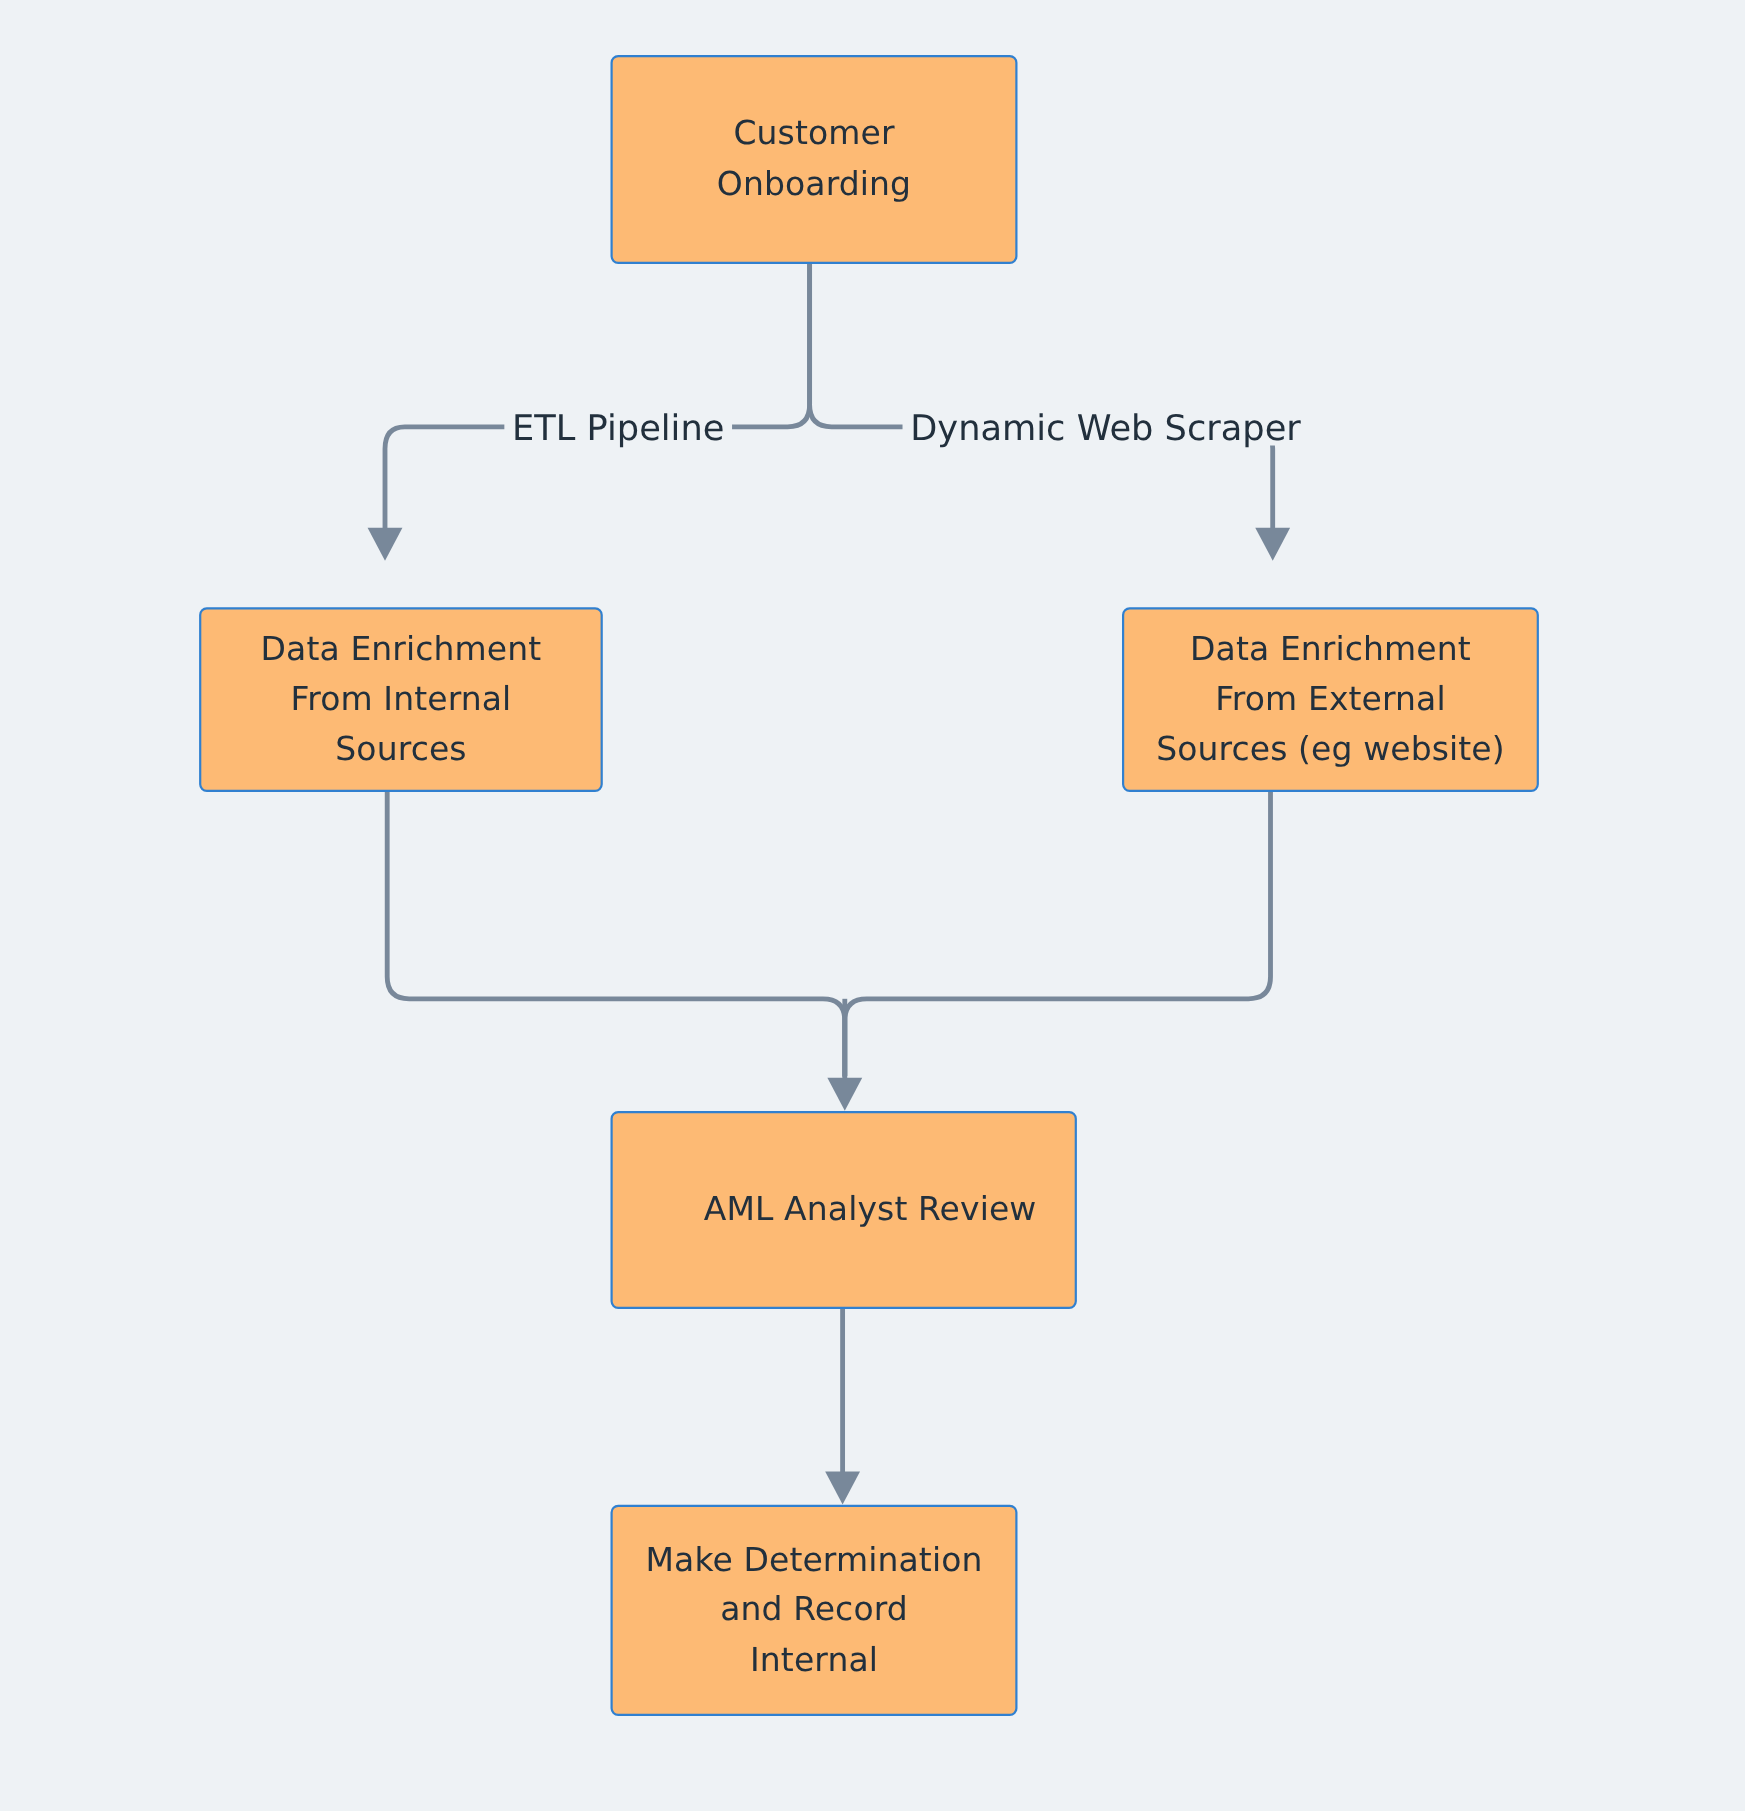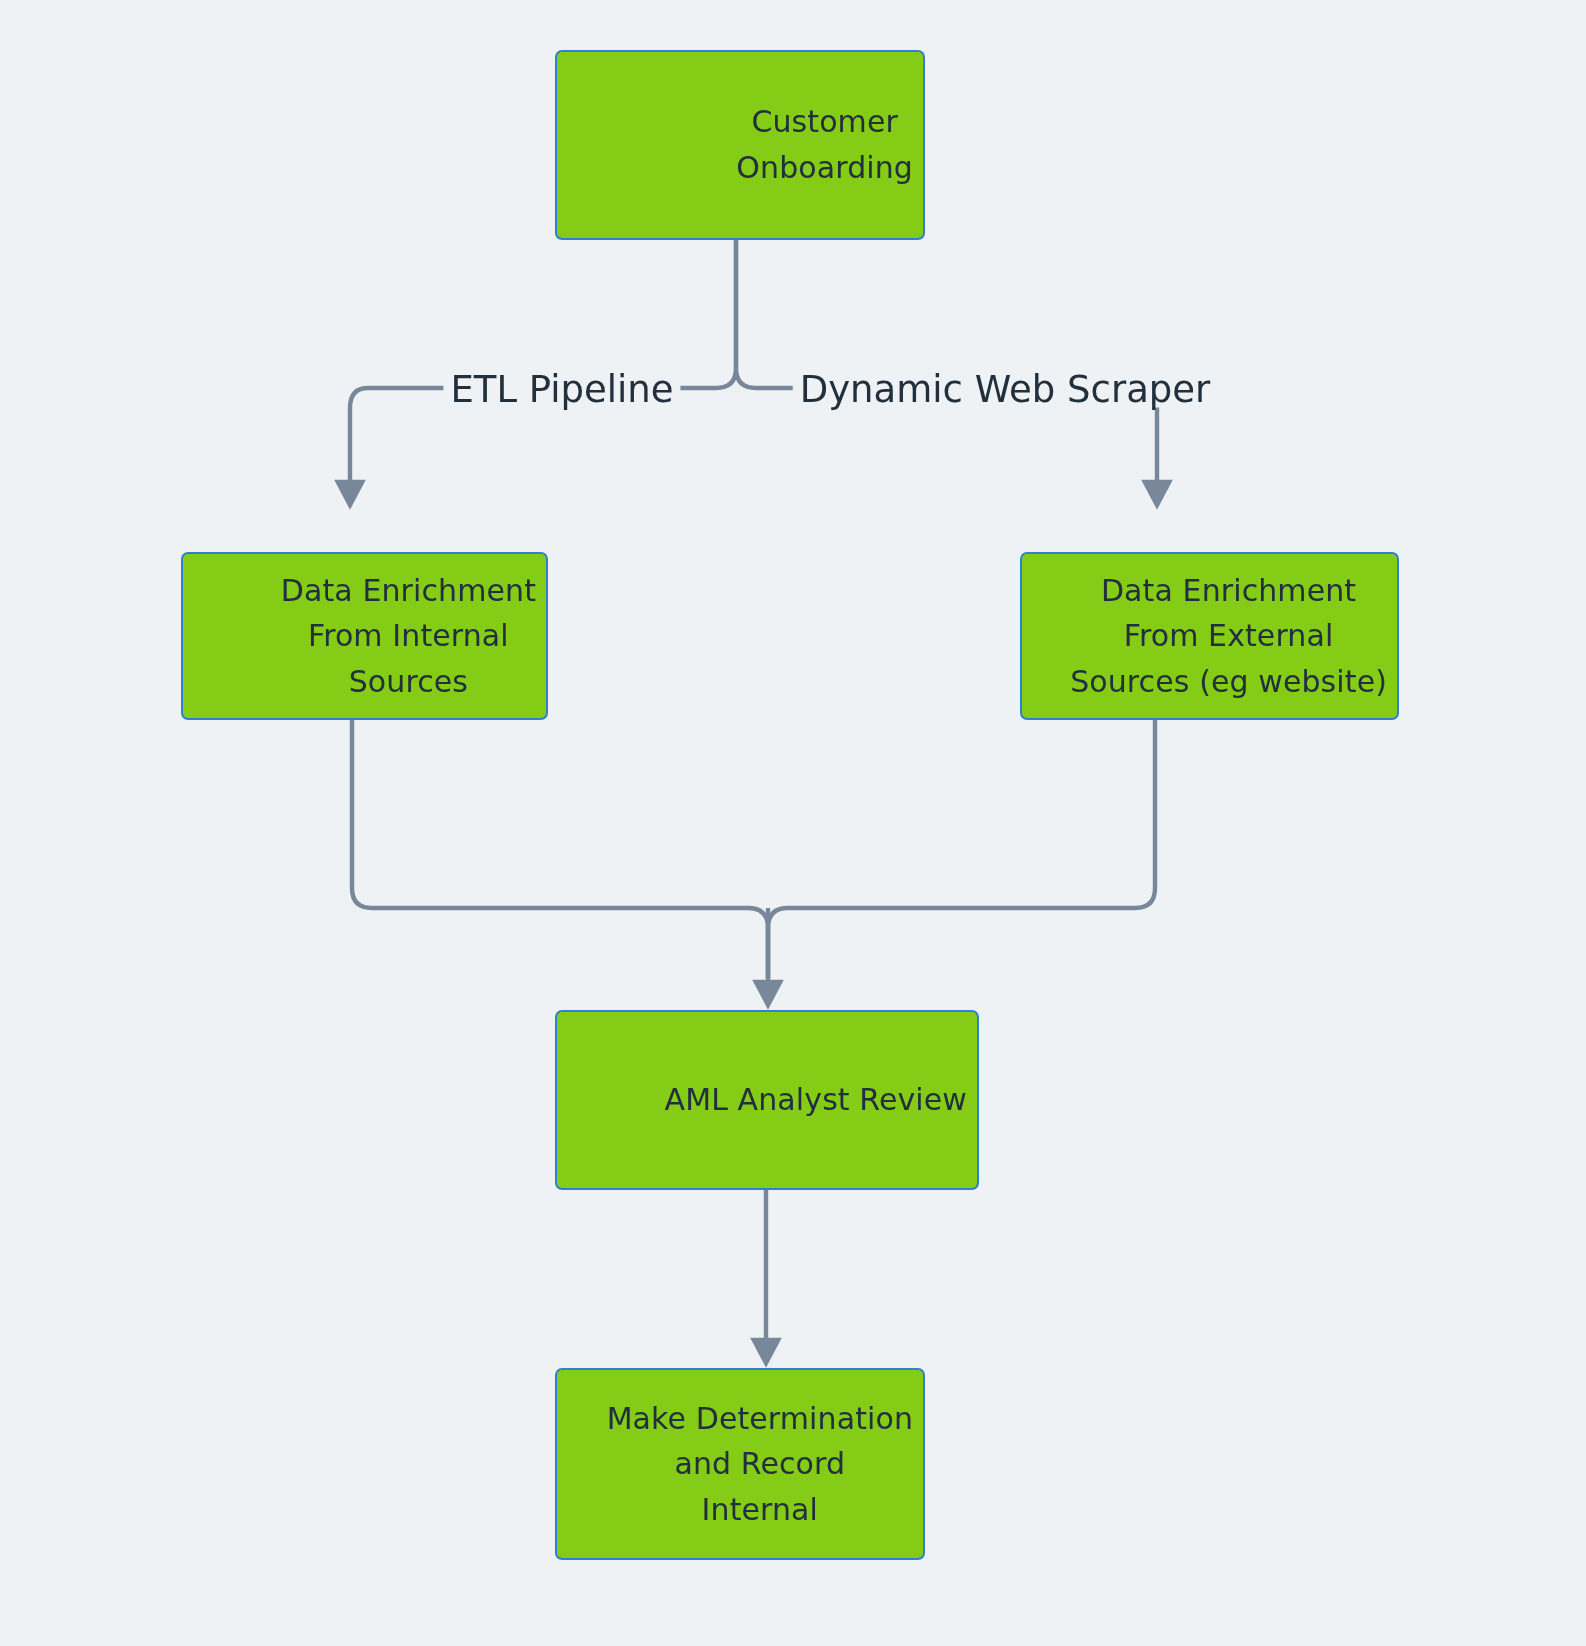--- a/index.html
+++ b/index.html
@@ -24,40 +24,40 @@
     position: absolute;
     left: 0;
     top: 0;
     width: 1586px;
     height: 1646px;
     pointer-events: none;
   }
   .node {
     position: absolute;
     box-sizing: border-box;
-    background: #84cc16;
+    background: #fdba74;
     border: 2.6px solid #3080d0;
     border-radius: 7px;
     display: flex;
     align-items: center;
-    justify-content: flex-end;
+    justify-content: center;
     text-align: center;
   }
   .node-label {
     color: #22303d;
     font-size: 30px;
     line-height: 1.52;
     letter-spacing: 0.1px;
     padding: 0 10px;
     white-space: pre-line;
   }
   .edge-label {
     position: absolute;
     color: #22303d;
-    font-size: 37px;
+    font-size: 32px;
     line-height: 1;
     white-space: nowrap;
     background: #eef2f5;
     padding: 0 7px;
     transform: translate(-50%, -50%);
   }
   #node-customer-onboarding { left: 555px; top: 50px; width: 370px; height: 190px; }
   #node-internal-enrichment { left: 181px; top: 552px; width: 367px; height: 168px; }
   #node-external-enrichment { left: 1020px; top: 552px; width: 379px; height: 168px; }
   #node-aml-review        { left: 555px; top: 1010px; width: 424px; height: 180px; padding-left: 48px; }

